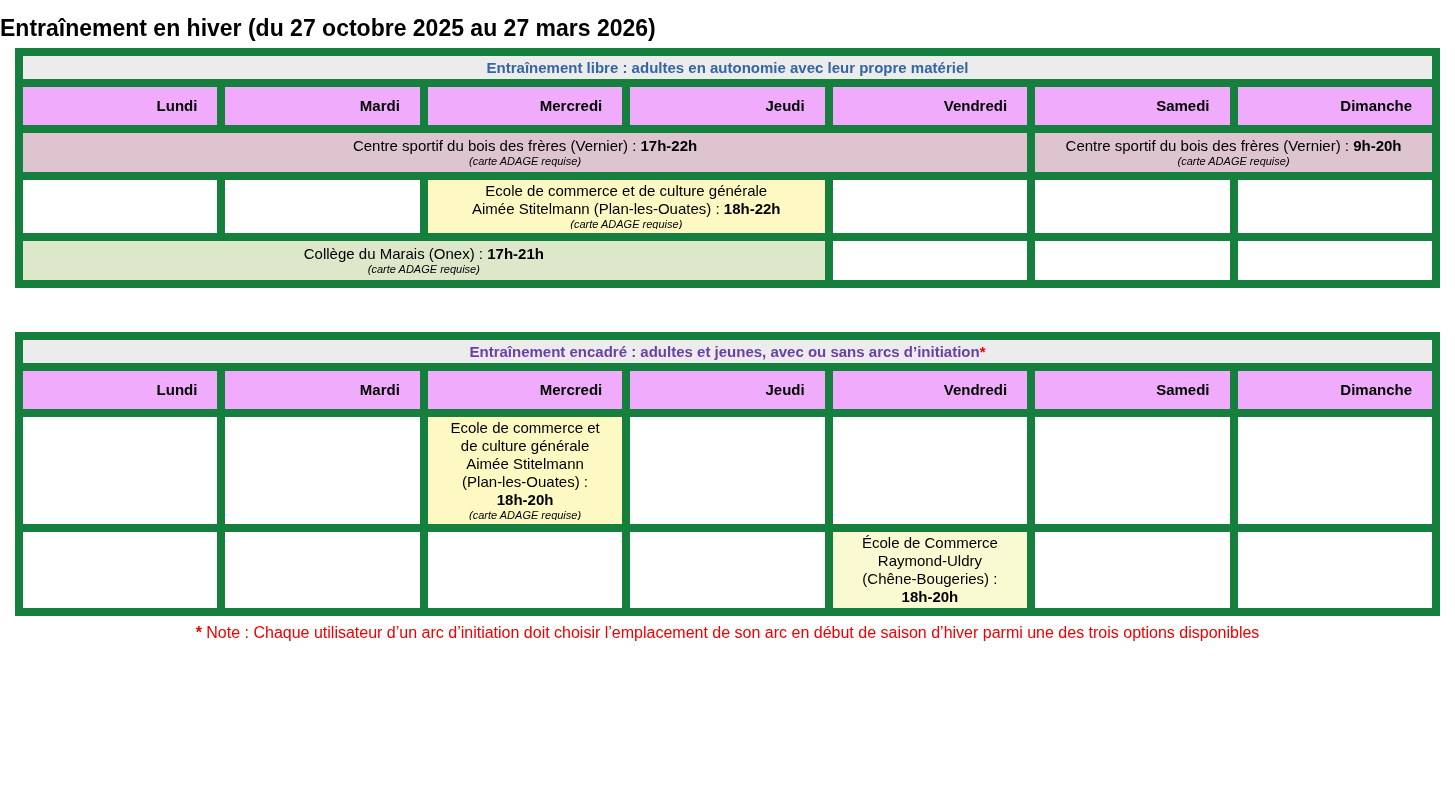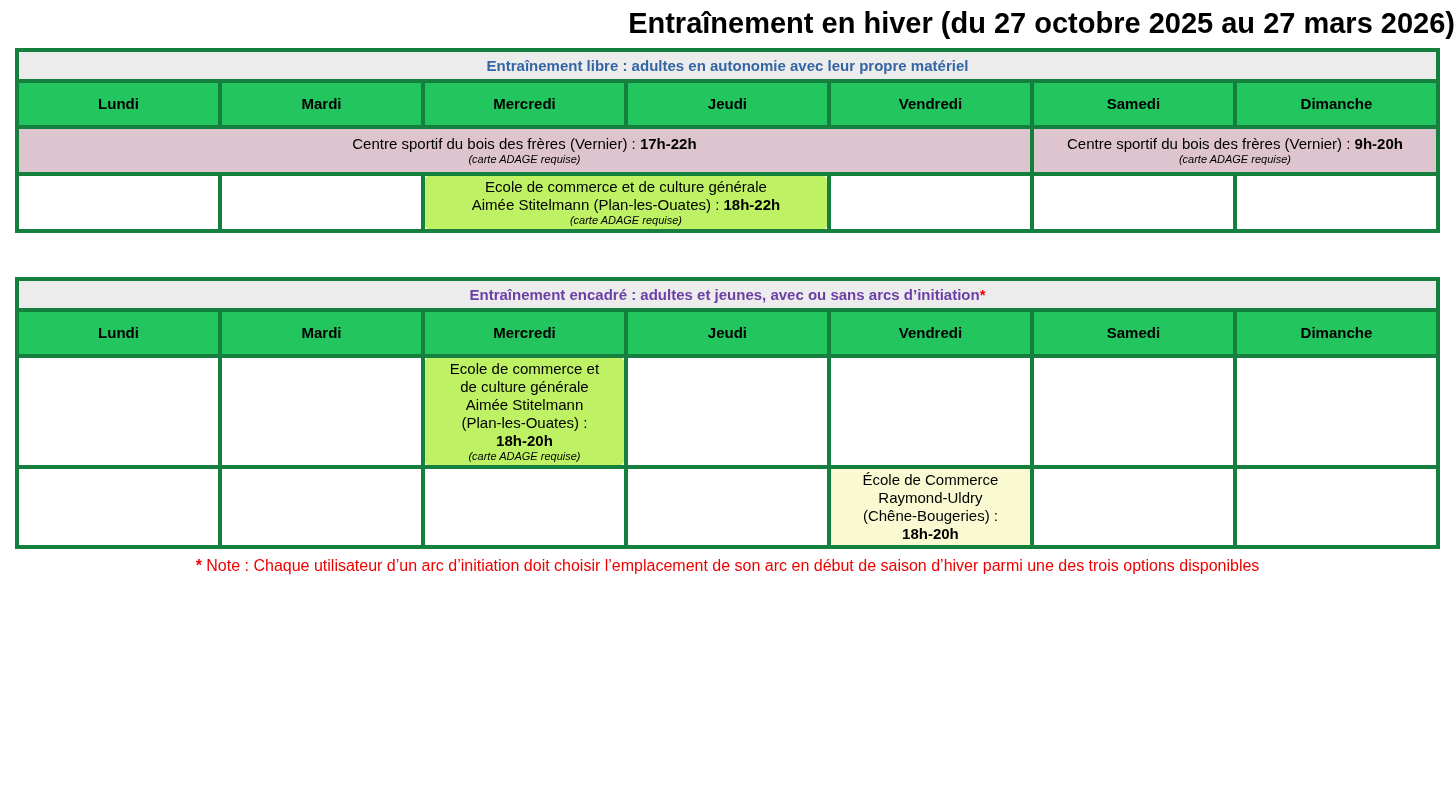--- a/index.html
+++ b/index.html
@@ -4,67 +4,68 @@
 <style>
   * { box-sizing: border-box; }
   html, body {
     margin: 0; padding: 0;
     width: 1455px; height: 798px;
     background: #ffffff;
     font-family: "Liberation Sans", sans-serif;
     color: #000;
   }
   .page-title {
-    text-align: right;
+    text-align: left;
     font-weight: bold;
-    font-size: 29px;
-    padding-top: 7px;
+    font-size: 23px;
+    padding-top: 15px;
     height: 27px;
   }
   table.schedule {
     border-collapse: collapse;
     table-layout: fixed;
     width: 1425px;
     margin: 0 auto;
   }
   table.schedule.first  { margin-top: 21px; }
   table.schedule.second { margin-top: 44px; }
   td {
-    border: 4px solid #15803d;
+    border: 8px solid #15803d;
     text-align: center;
     vertical-align: middle;
     font-size: 15px;
     line-height: 18px;
     padding: 2px 20px;
     overflow: hidden;
     background: #ffffff;
   }
   tr.band td {
     background: #ececec;
     font-weight: bold;
     height: 31px;
   }
   tr.band .libre-header   { color: #3465a4; }
   tr.band .encadre-header { color: #6b3fa6; }
   tr.band .red-star       { color: #ee0000; }
   tr.days td {
-    background: #22c55e;
+    background: #f0abfc;
     font-weight: bold;
     height: 46px;
+    text-align: right;
   }
   .h-blue   td { height: 48px; }
   .h-pink   td { height: 47px; }
   .h-orange td { height: 55px; }
   .h-green  td { height: 47px; }
   .h-r1 td { height: 102px; }
   .h-r2 td { height: 101px; }
   .h-r3 td { height: 71px; }
   td.bg-blue   { background: #b3c6de; }
   td.bg-pink   { background: #dec4ce; }
-  td.bg-orange { background: #bef264; border-radius: 11px; }
+  td.bg-orange { background: #fef9c3; border-radius: 11px; }
   td.bg-green  { background: #dde7ca; }
   td.bg-yellow { background: #fafad2; }
   .blk { display: block; }
   .b { font-weight: bold; }
   .small-note {
     display: block;
     font-size: 11px;
     font-style: italic;
     line-height: 13px;
   }
@@ -123,20 +124,30 @@
     <td></td>
     <td colspan="2" class="bg-orange">
       <span class="blk">Ecole de commerce et de culture générale</span>
       <span class="blk"><span>Aimée Stitelmann (Plan-les-Ouates) :</span> <span class="b">18h-22h</span></span>
       <span class="small-note">(carte ADAGE requise)</span>
     </td>
     <td></td>
     <td></td>
     <td></td>
   </tr>
+  <tr class="h-green">
+    <td colspan="4" class="bg-green">
+      <span>Collège du Marais (Onex) :</span>
+      <span class="b">17h-21h</span>
+      <span class="small-note">(carte ADAGE requise)</span>
+    </td>
+    <td></td>
+    <td></td>
+    <td></td>
+  </tr>
 </tbody>
   </table>
 
 <table class="schedule second">
   <colgroup>
     <col style="width:14.2857%">
       <col style="width:14.2857%">
       <col style="width:14.2857%">
     <col style="width:14.2857%">
       <col style="width:14.2857%">

